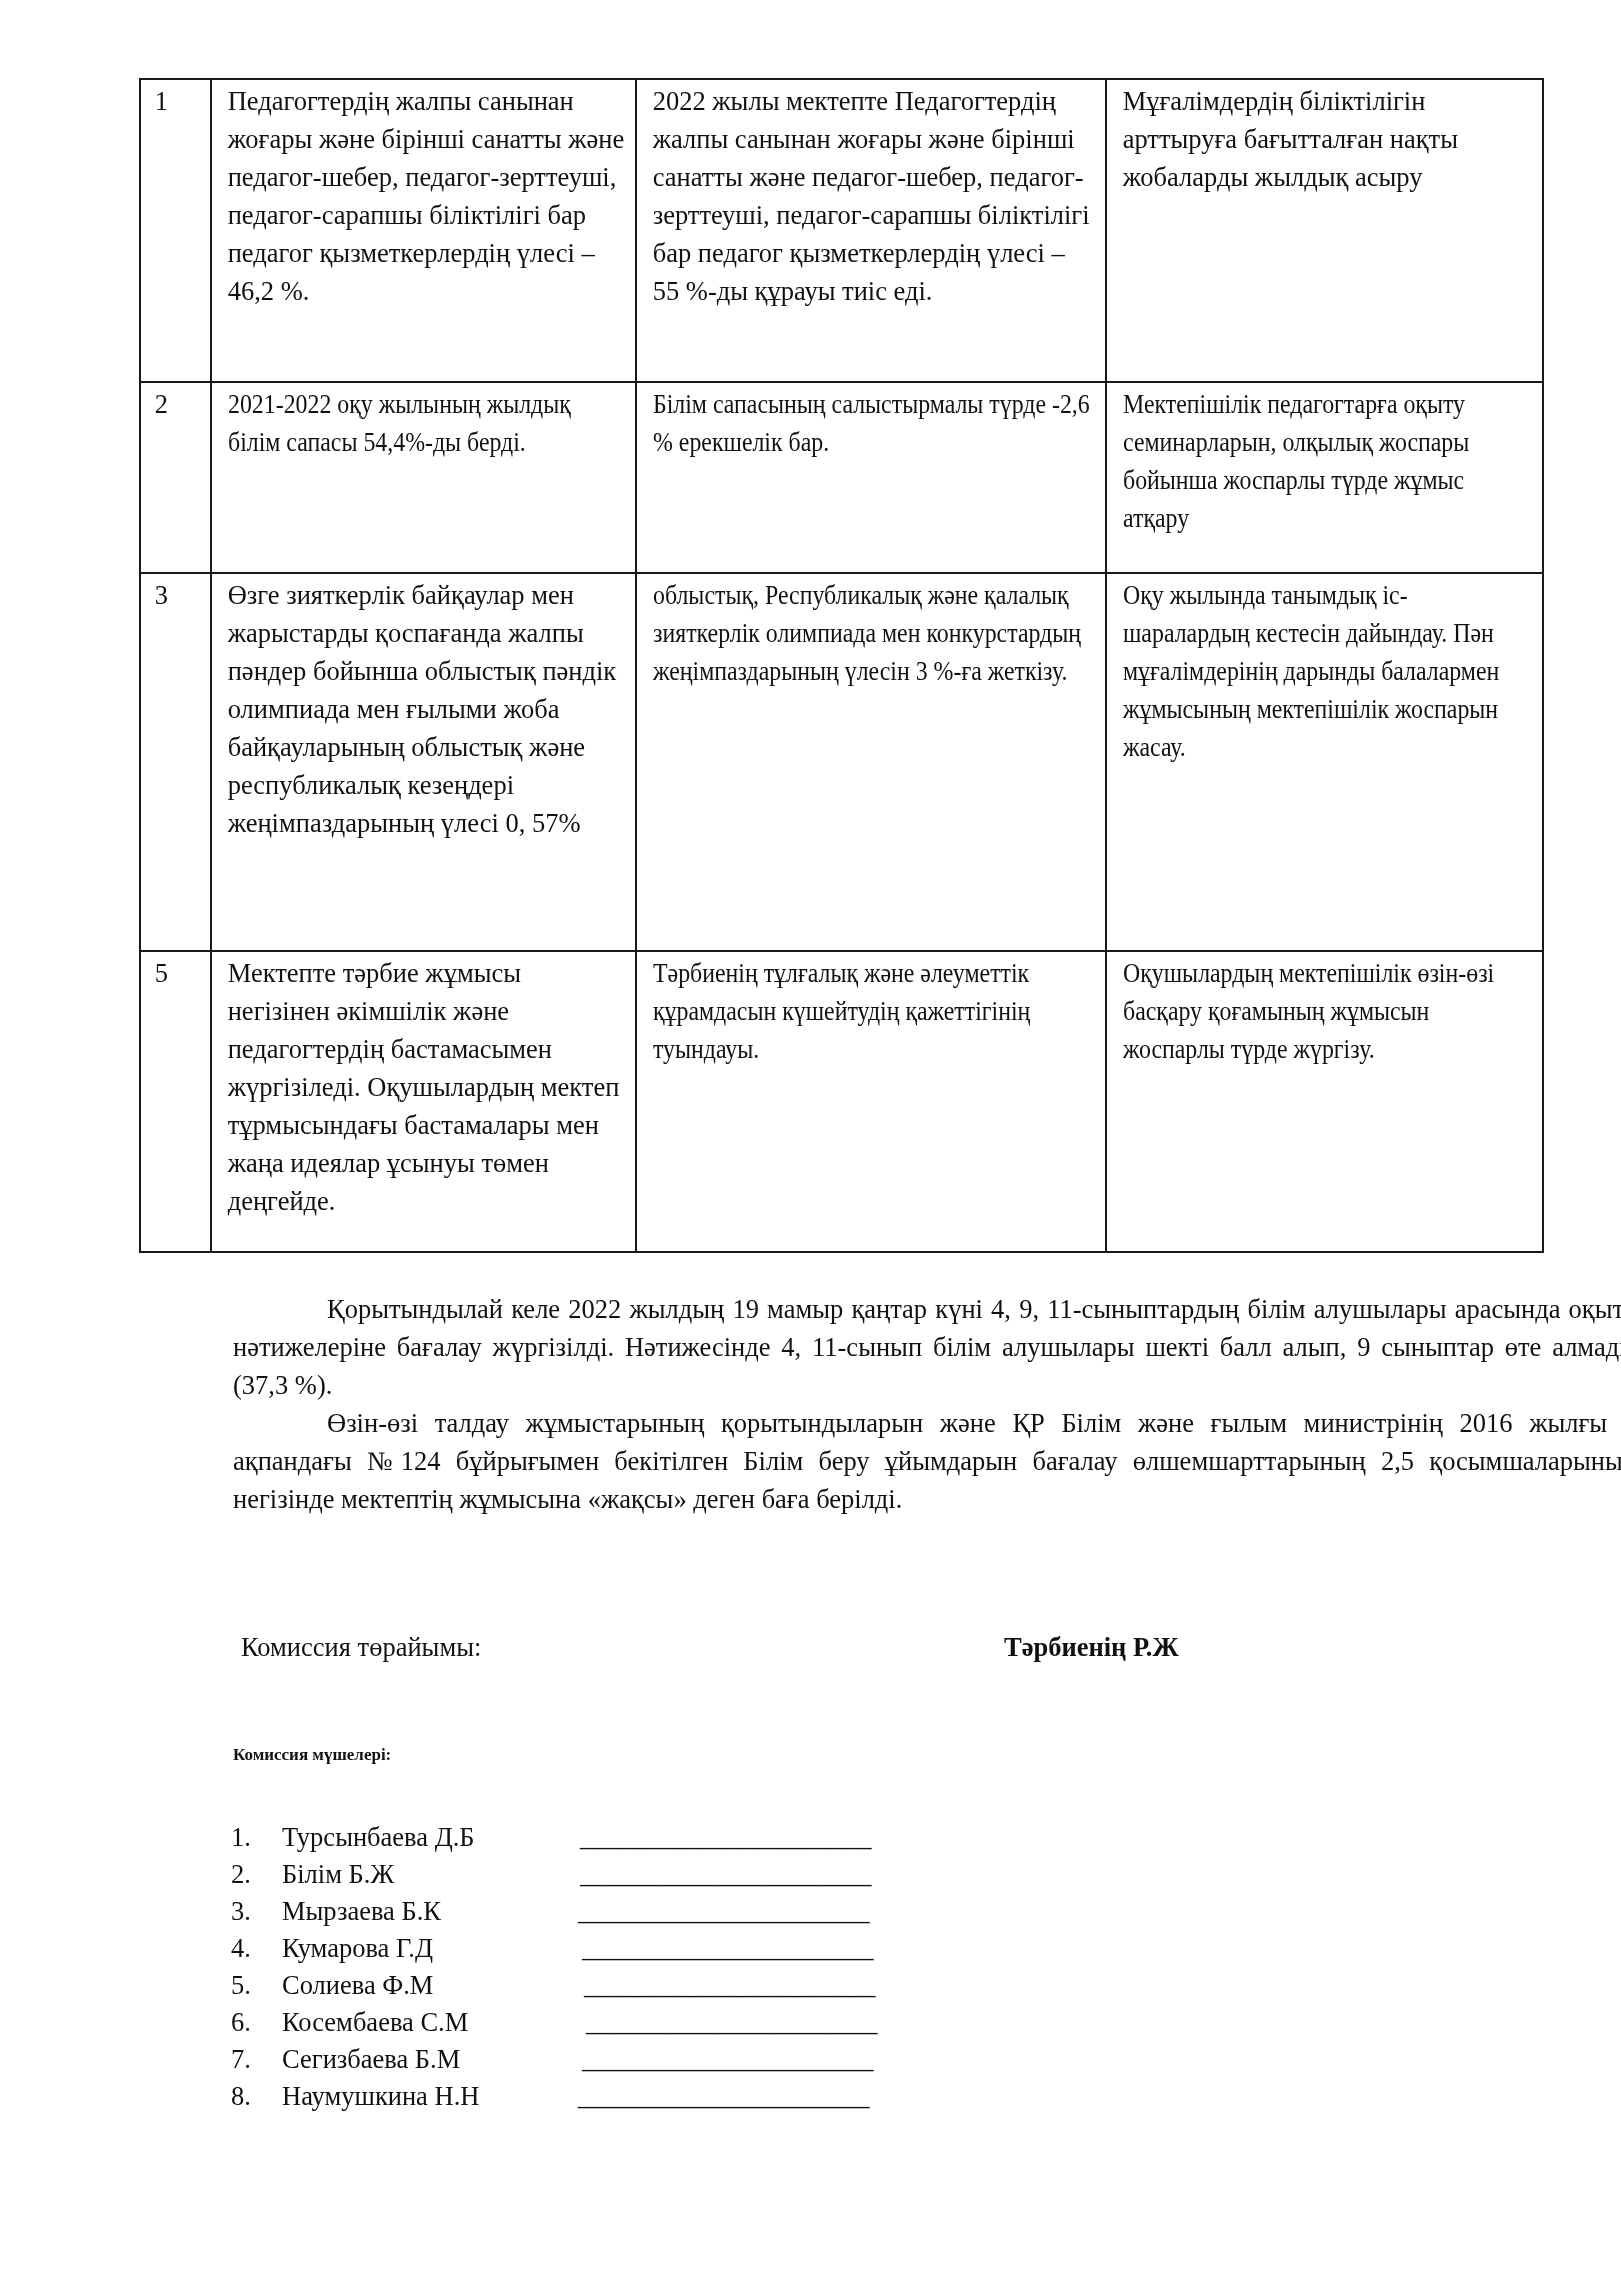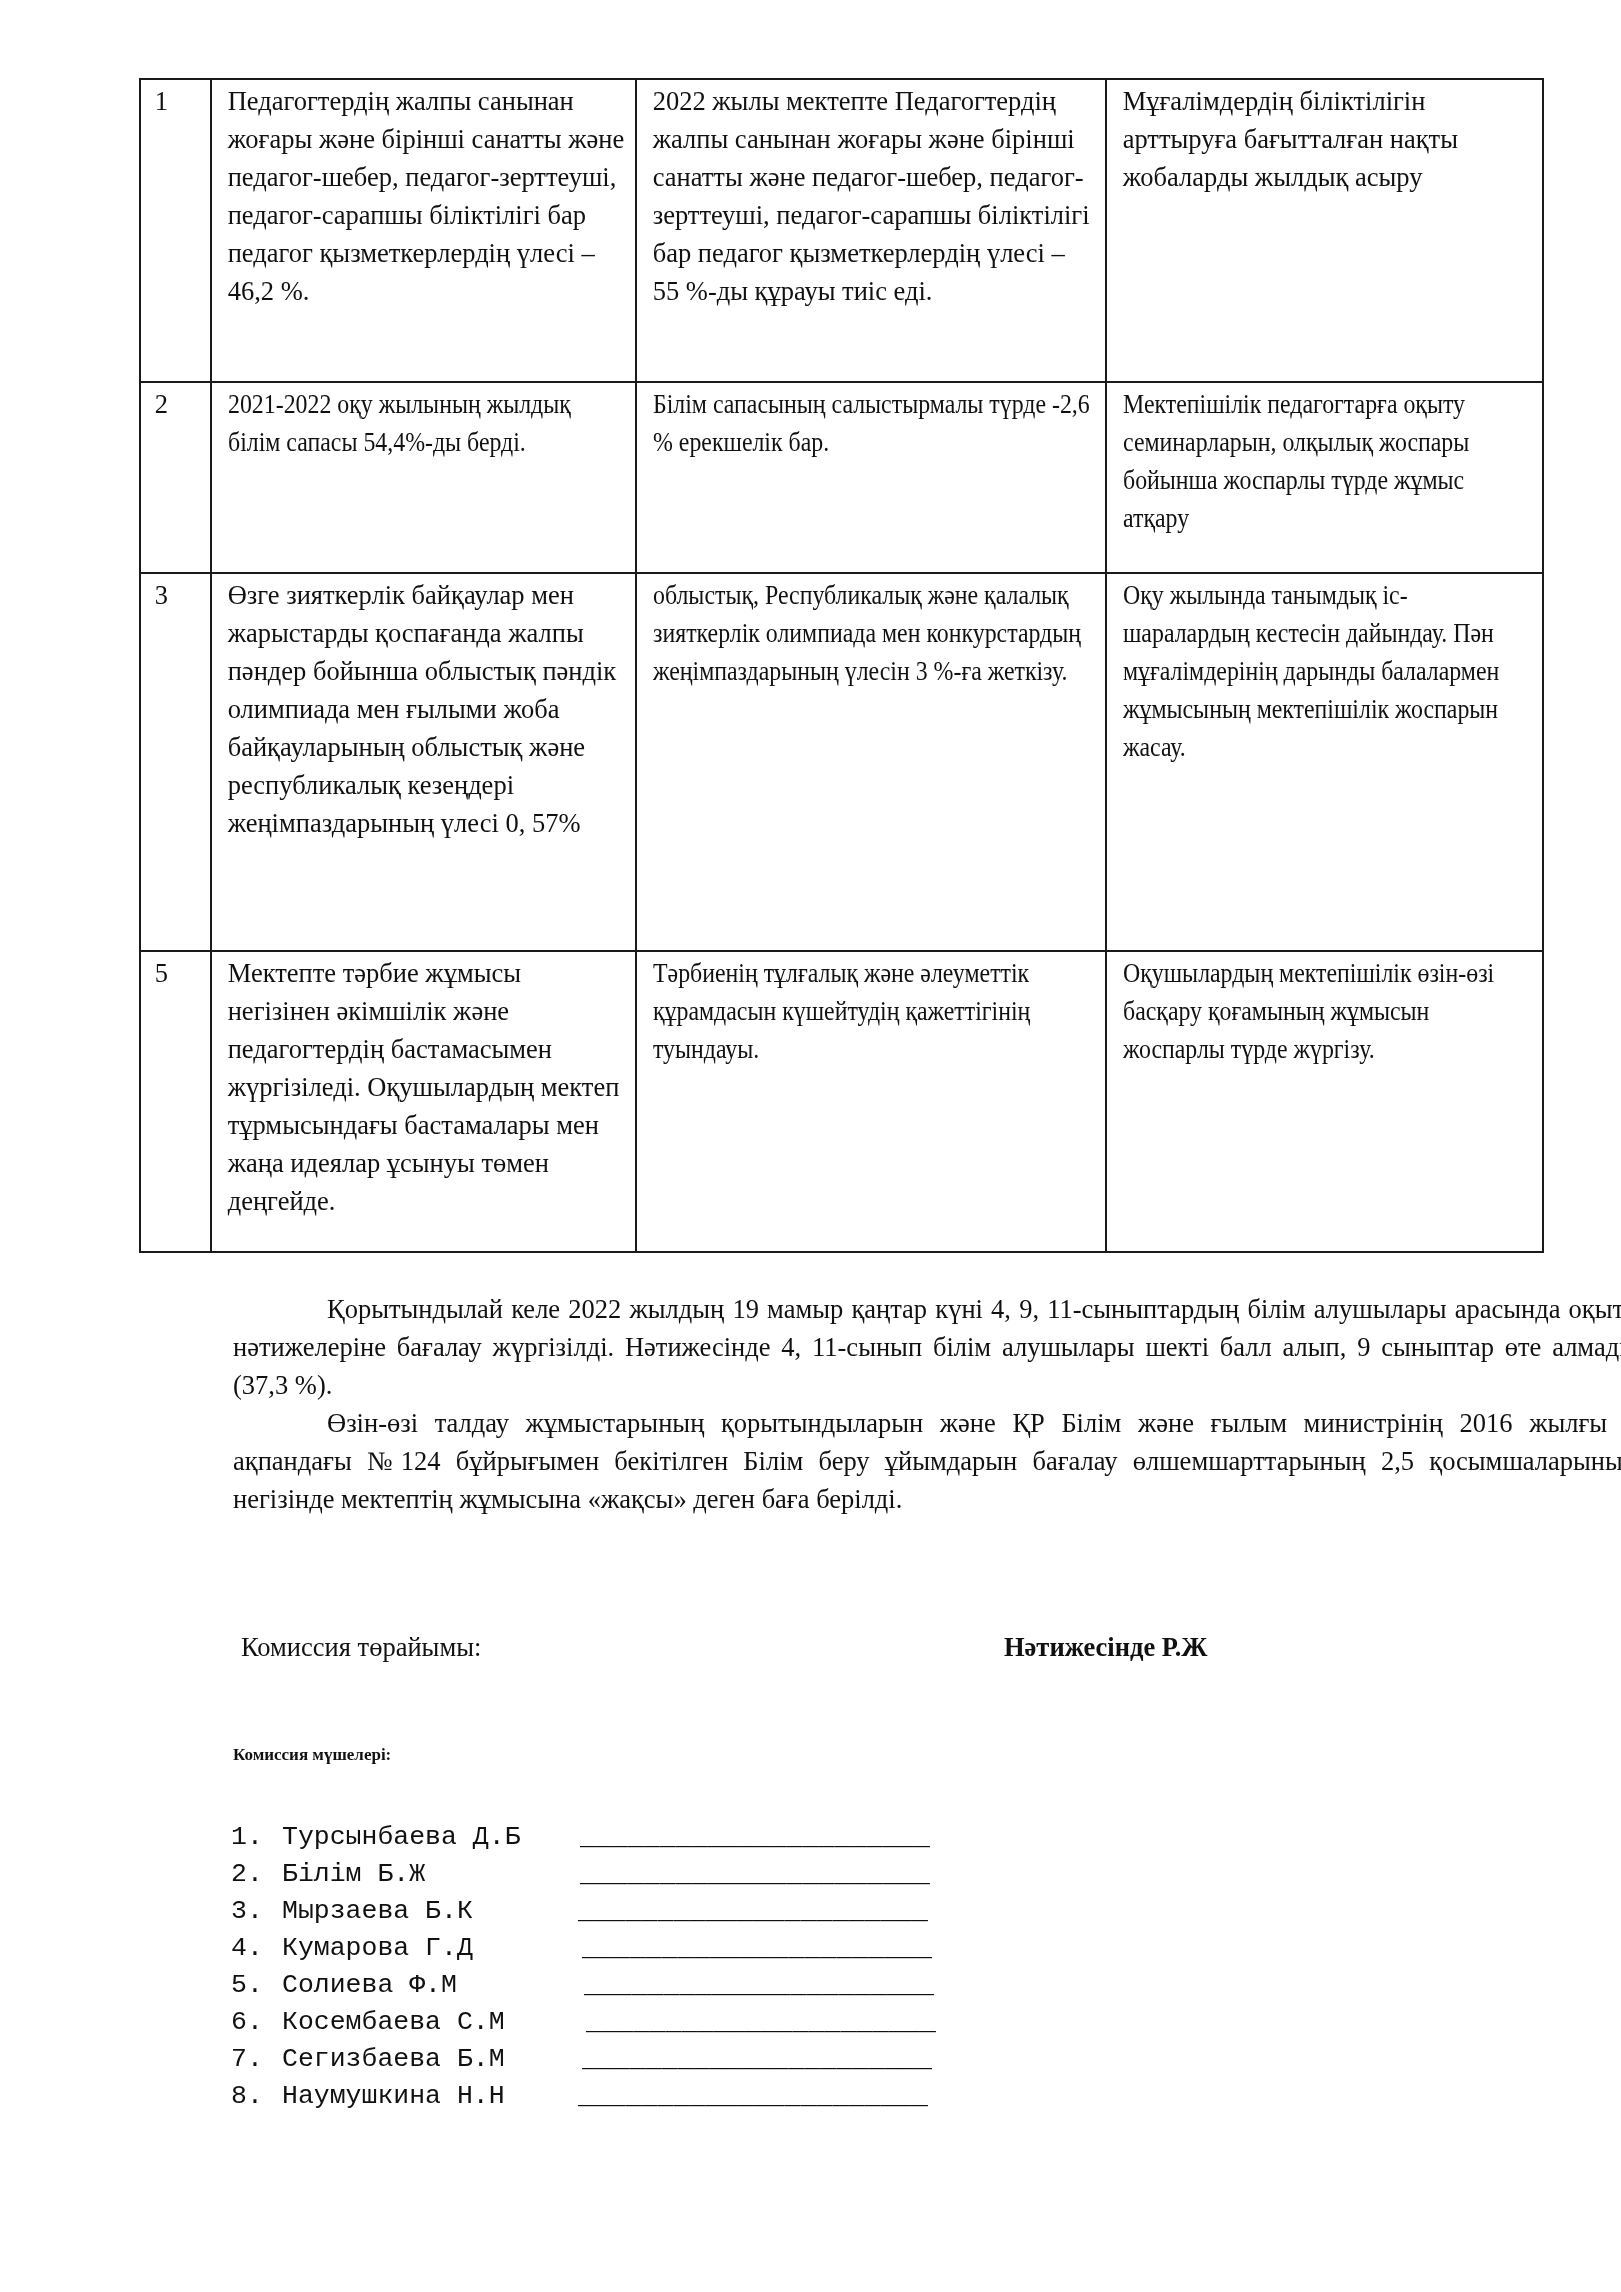--- a/index.html
+++ b/index.html
@@ -18,21 +18,21 @@
   .row3 td { height: 374px; }
   .row5 td { height: 297px; }
   .condensed { display: inline-block; transform: scaleX(0.9); transform-origin: left top; width: 111%; }
   .para { position: absolute; left: 139px; width: 1404px; font-size: 26.5px; line-height: 38px;
           text-align: justify; }
   .para p { margin: 0; text-indent: 94px; text-align: justify; }
   .chair-label { position: absolute; left: 241px; top: 1632px; font-size: 26.5px; font-weight: normal; }
   .chair-name { position: absolute; left: 1004px; top: 1632px; font-size: 26.5px; font-weight: bold; }
   .members-label { position: absolute; left: 233px; top: 1745px; font-size: 17px; font-weight: bold; }
   .members { position: absolute; left: 231px; top: 1819px; font-size: 26.5px; line-height: 37px; margin: 0; padding: 0; list-style: none; }
-  .members li { position: relative; height: 37px; white-space: nowrap; font-family: Liberation Mono, monospace; }
+  .members li { position: relative; height: 37px; white-space: nowrap; }
   .members .n { display: inline-block; width: 51px; }
   .members .sig { position: absolute; top: 0; text-align: center; }
 </style>
 </head>
 <body>
 
 <table class="tbl">
   <colgroup>
       <col class="c0">
       <col class="c1">
@@ -66,21 +66,21 @@
     </tr>
   </tbody>
 </table>
 
 <div class="para" style="top:1290px;">
   <p><span class="condensed" style="width:auto;transform:none;">Қорытындылай келе 2022 жылдың 19 мамыр  қаңтар күні 4, 9, 11-сыныптардың білім алушылары арасында оқыту нәтижелеріне бағалау жүргізілді. Нәтижесінде  4, 11-сынып білім алушылары шекті  балл алып, 9 сыныптар өте алмады (37,3 %).</span></p>
   <p><span class="condensed" style="width:auto;transform:none;">Өзін-өзі талдау жұмыстарының қорытындыларын және ҚР Білім және ғылым министрінің 2016 жылғы 2 ақпандағы  №124 бұйрығымен бекітілген Білім беру ұйымдарын бағалау өлшемшарттарының 2,5 қосымшаларының негізінде мектептің жұмысына «жақсы» деген баға берілді.</span></p>
 </div>
 
 <div class="chair-label">Комиссия  төрайымы:</div>
-<div class="chair-name">Нәтижесінде Р.Ж</div>
+<div class="chair-name">Тәрбиенің Р.Ж</div>
 <div class="members-label">Комиссия мүшелері:</div>
 
 <ul class="members">
   <li><span class="n">1.</span><span>Турсынбаева Д.Б</span><span class="sig" style="left:349px">______________________</span></li>
   <li><span class="n">2.</span><span>Білім Б.Ж</span><span class="sig" style="left:349px">______________________</span></li>
   <li><span class="n">3.</span><span>Мырзаева Б.К</span><span class="sig" style="left:347px">______________________</span></li>
   <li><span class="n">4.</span><span>Кумарова Г.Д</span><span class="sig" style="left:351px">______________________</span></li>
   <li><span class="n">5.</span><span>Солиева Ф.М</span><span class="sig" style="left:353px">______________________</span></li>
   <li><span class="n">6.</span><span>Косембаева С.М</span><span class="sig" style="left:355px">______________________</span></li>
   <li><span class="n">7.</span><span>Сегизбаева Б.М</span><span class="sig" style="left:351px">______________________</span></li>

